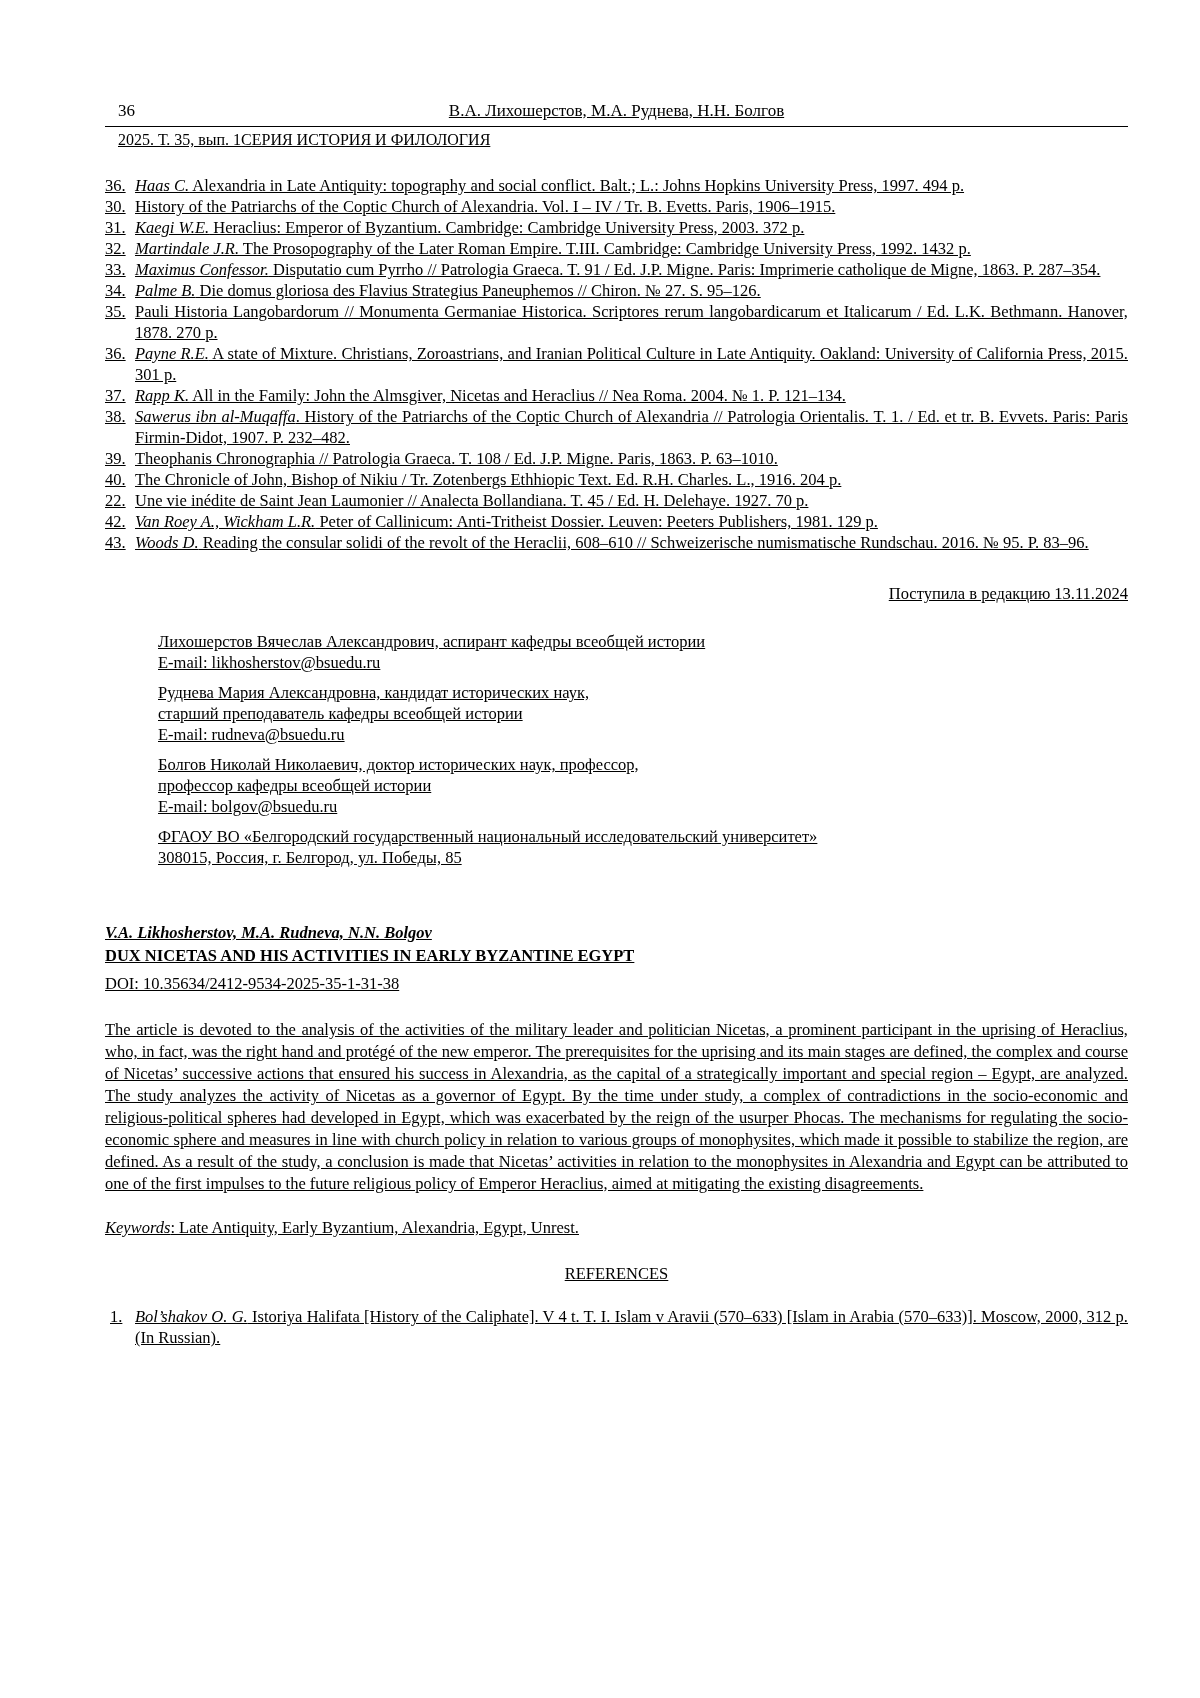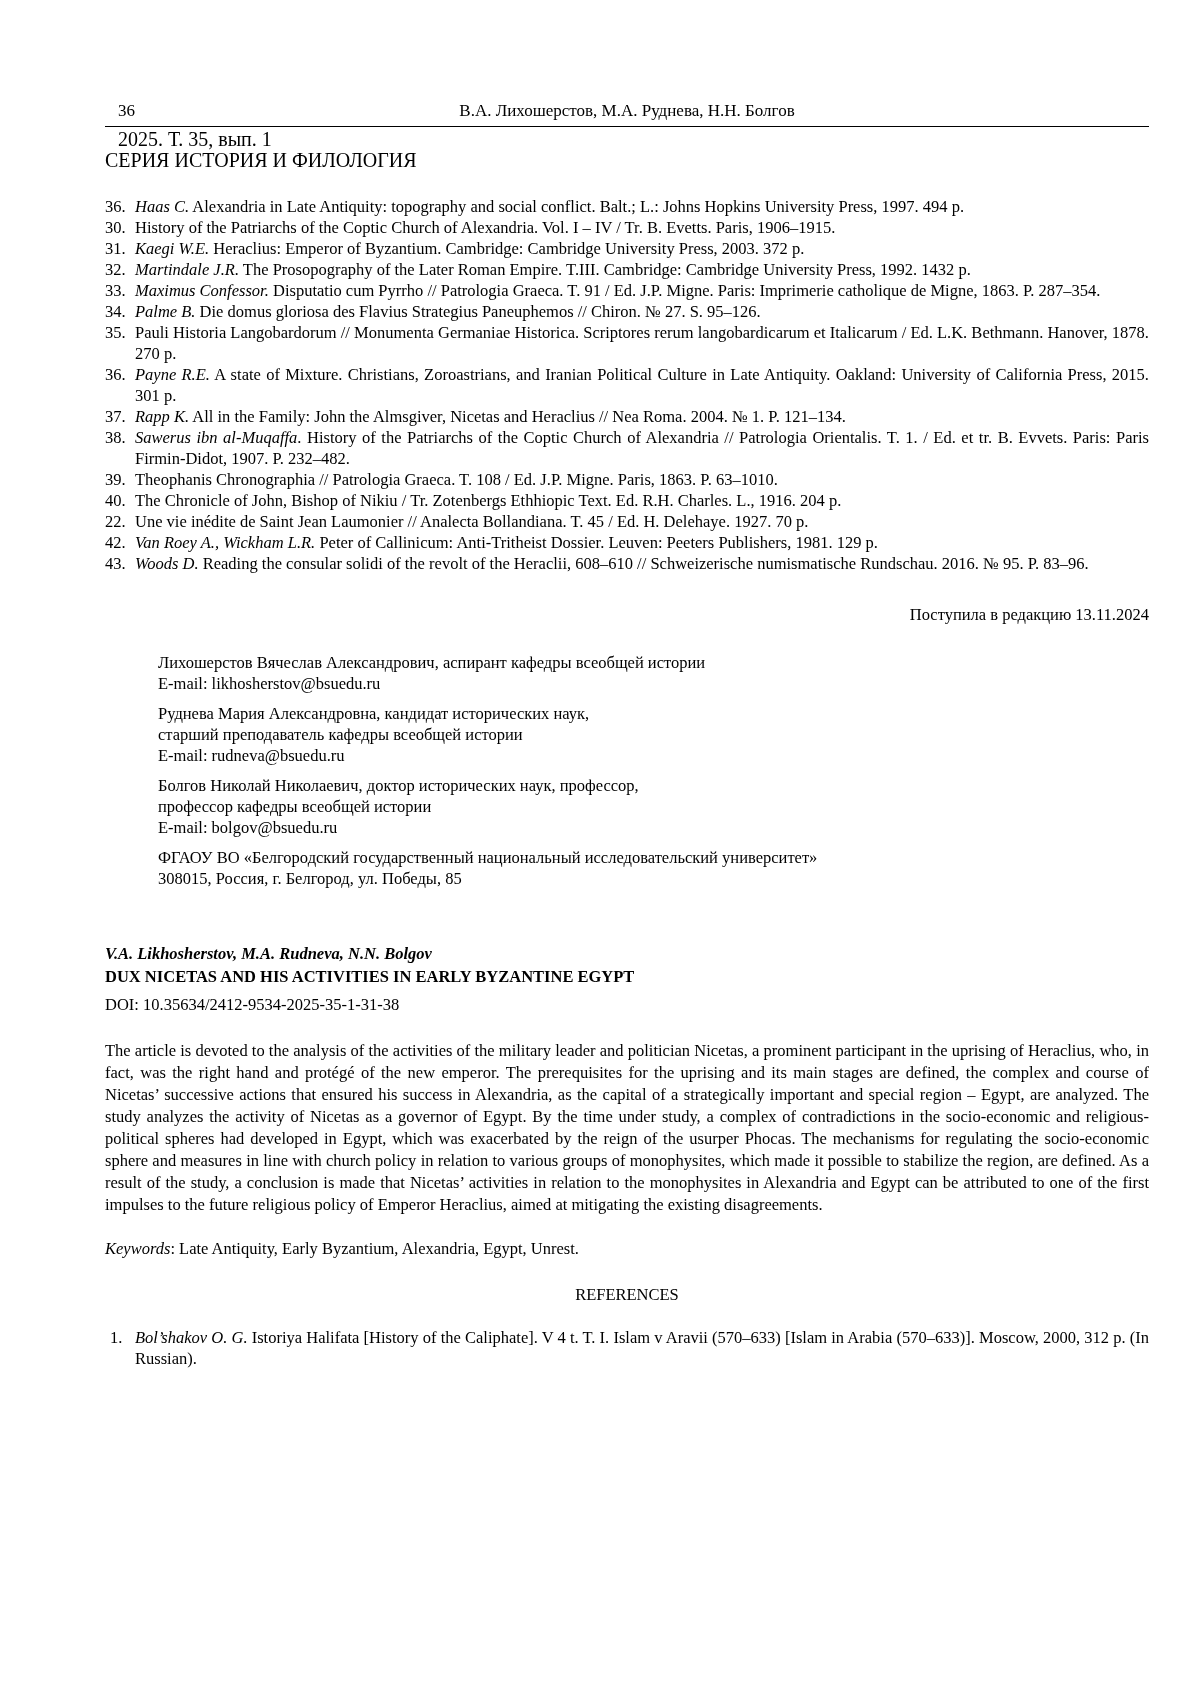--- a/index.html
+++ b/index.html
@@ -3,26 +3,26 @@
 <meta charset="utf-8">
 <style>
   * { margin: 0; padding: 0; box-sizing: border-box; }
   html, body { background: #ffffff; }
   .page {
     width: 1200px; height: 1698px;
     background: #ffffff; color: #000000;
     font-family: "Liberation Serif", "DejaVu Serif", serif;
     position: relative; overflow: hidden;
   }
-  .content { padding: 100px 51px 0 105px; }
+  .content { padding: 100px 72px 0 105px; text-decoration: underline; }
 
   .hdr1 { position: relative; font-size: 17px; line-height: 22px; text-align: center; }
   .hdr1 .pageno { position: absolute; left: 13px; top: 0; }
   .rule { border: none; border-top: 1.6px solid #000; margin: 4px 0 2px 0; }
-  .hdr2 { display: flex; font-size: 20px; line-height: 21px; flex-direction: column; }
+  .hdr2 { display: flex; font-size: 16px; line-height: 21px; }
   .hdr2 .vol { padding-left: 13px; }
 
   .biblio { margin-top: 25px; }
   .ref { display: flex; font-size: 16.5px; line-height: 21px; }
   .ref-num { flex: 0 0 30px; }
   .ref-body { flex: 1; text-align: justify; }
   .it { font-style: italic; }
 
   .received { text-align: right; font-size: 16.5px; line-height: 21px; margin-top: 30px; }
 

